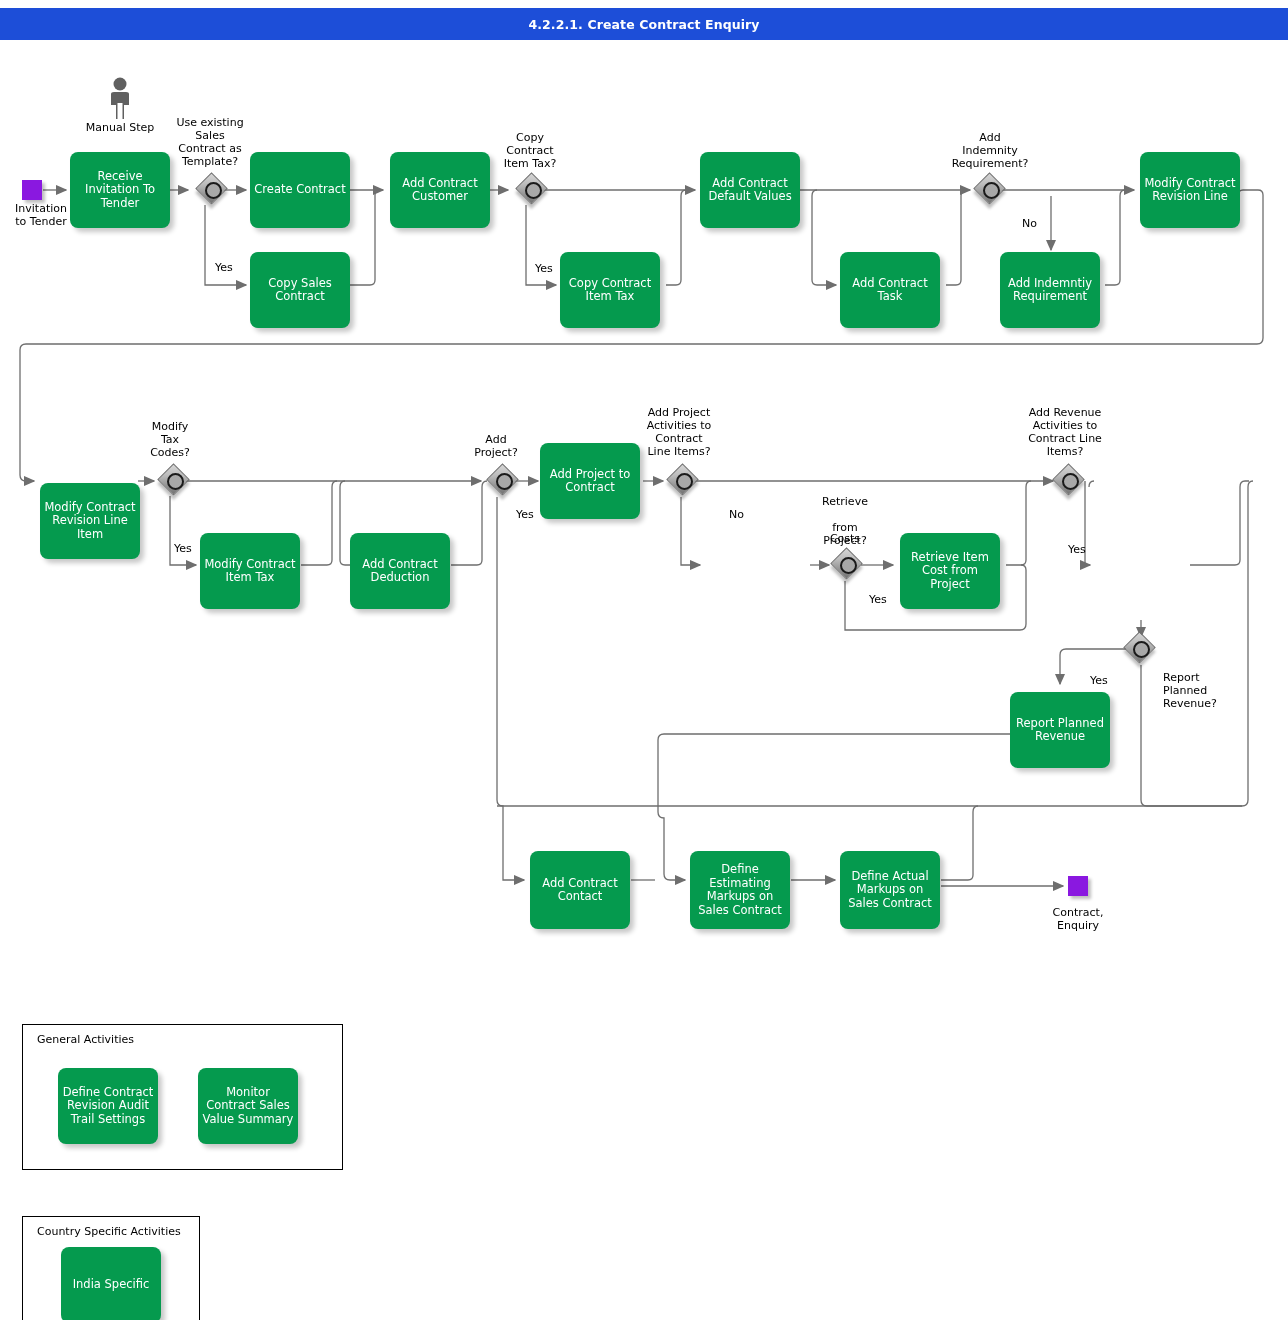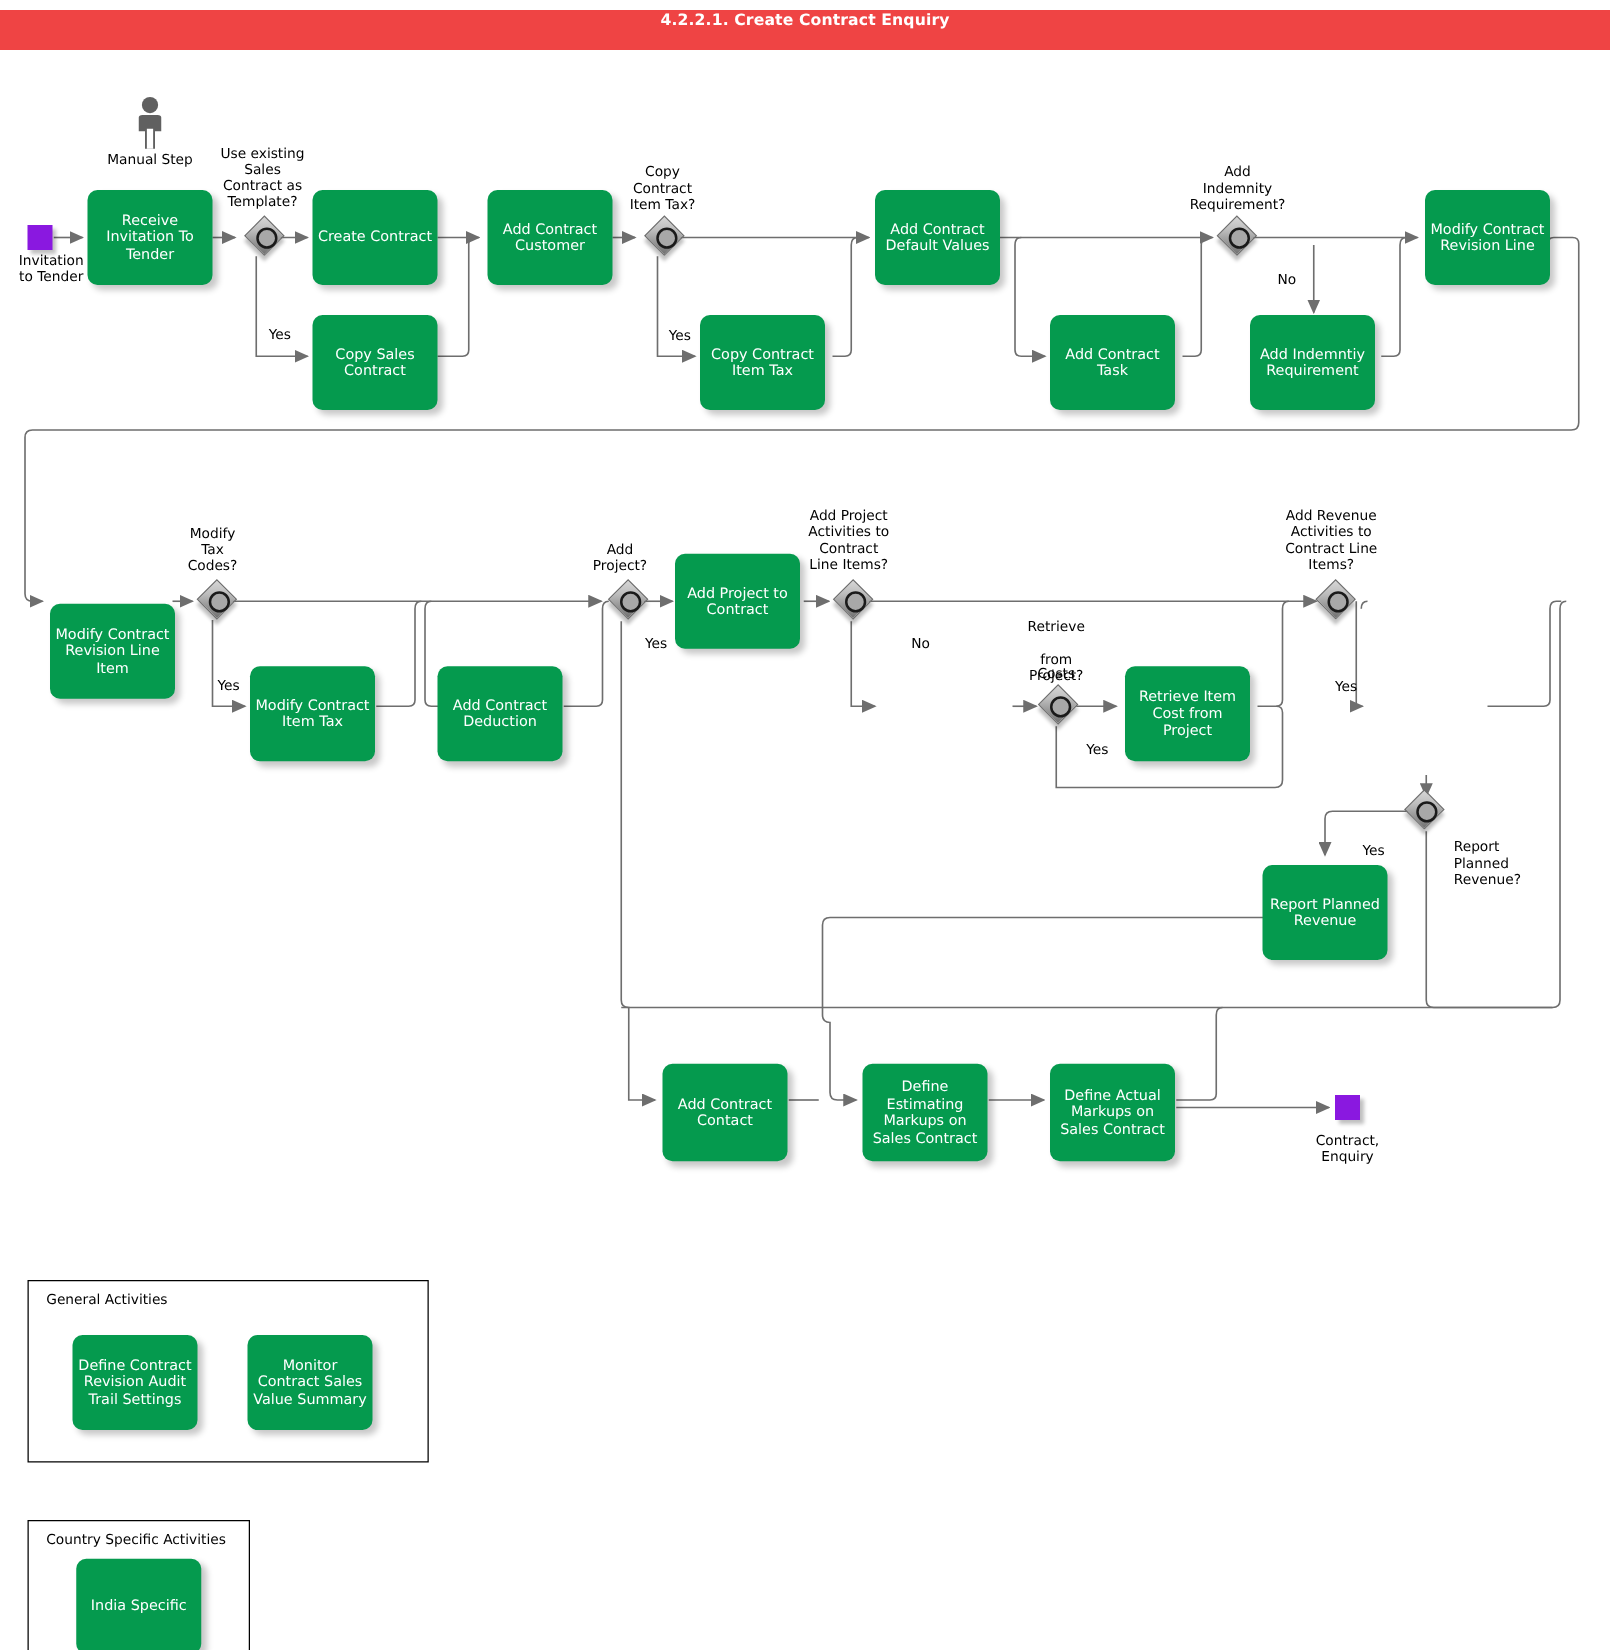--- a/index.html
+++ b/index.html
@@ -1,21 +1,21 @@
 <!DOCTYPE html>
 <html><head>
 <meta charset="utf-8">
 <style>
   html,body{margin:0;padding:0;background:#ffffff;}
   body{width:1288px;height:1320px;position:relative;overflow:hidden;
        font-family:"DejaVu Sans","Liberation Sans",sans-serif;}
 
   #titlebar{position:absolute;left:0;top:8px;width:1288px;height:32px;
-            background:#ef4444;color:#ffffff;font-weight:bold;font-size:12.5px;
-            display:flex;align-items:flex-start;justify-content:center;letter-spacing:.1px;}
+            background:#1d4ed8;color:#ffffff;font-weight:bold;font-size:12.5px;
+            display:flex;align-items:center;justify-content:center;letter-spacing:.1px;}
 
   #canvas{position:absolute;left:0;top:0;width:1288px;height:1320px;padding-left:20px;}
   #svgwires{position:absolute;left:0;top:0;width:1288px;height:1320px;pointer-events:none;}
 
   .task{position:absolute;background:#059A4E;border-radius:8px;color:#ffffff;
         display:flex;align-items:center;justify-content:center;text-align:center;
         font-size:11.5px;line-height:13.5px;
         box-shadow:4px 4px 5px rgba(0,0,0,0.22);
         padding:2px 4px;box-sizing:border-box;}
 

